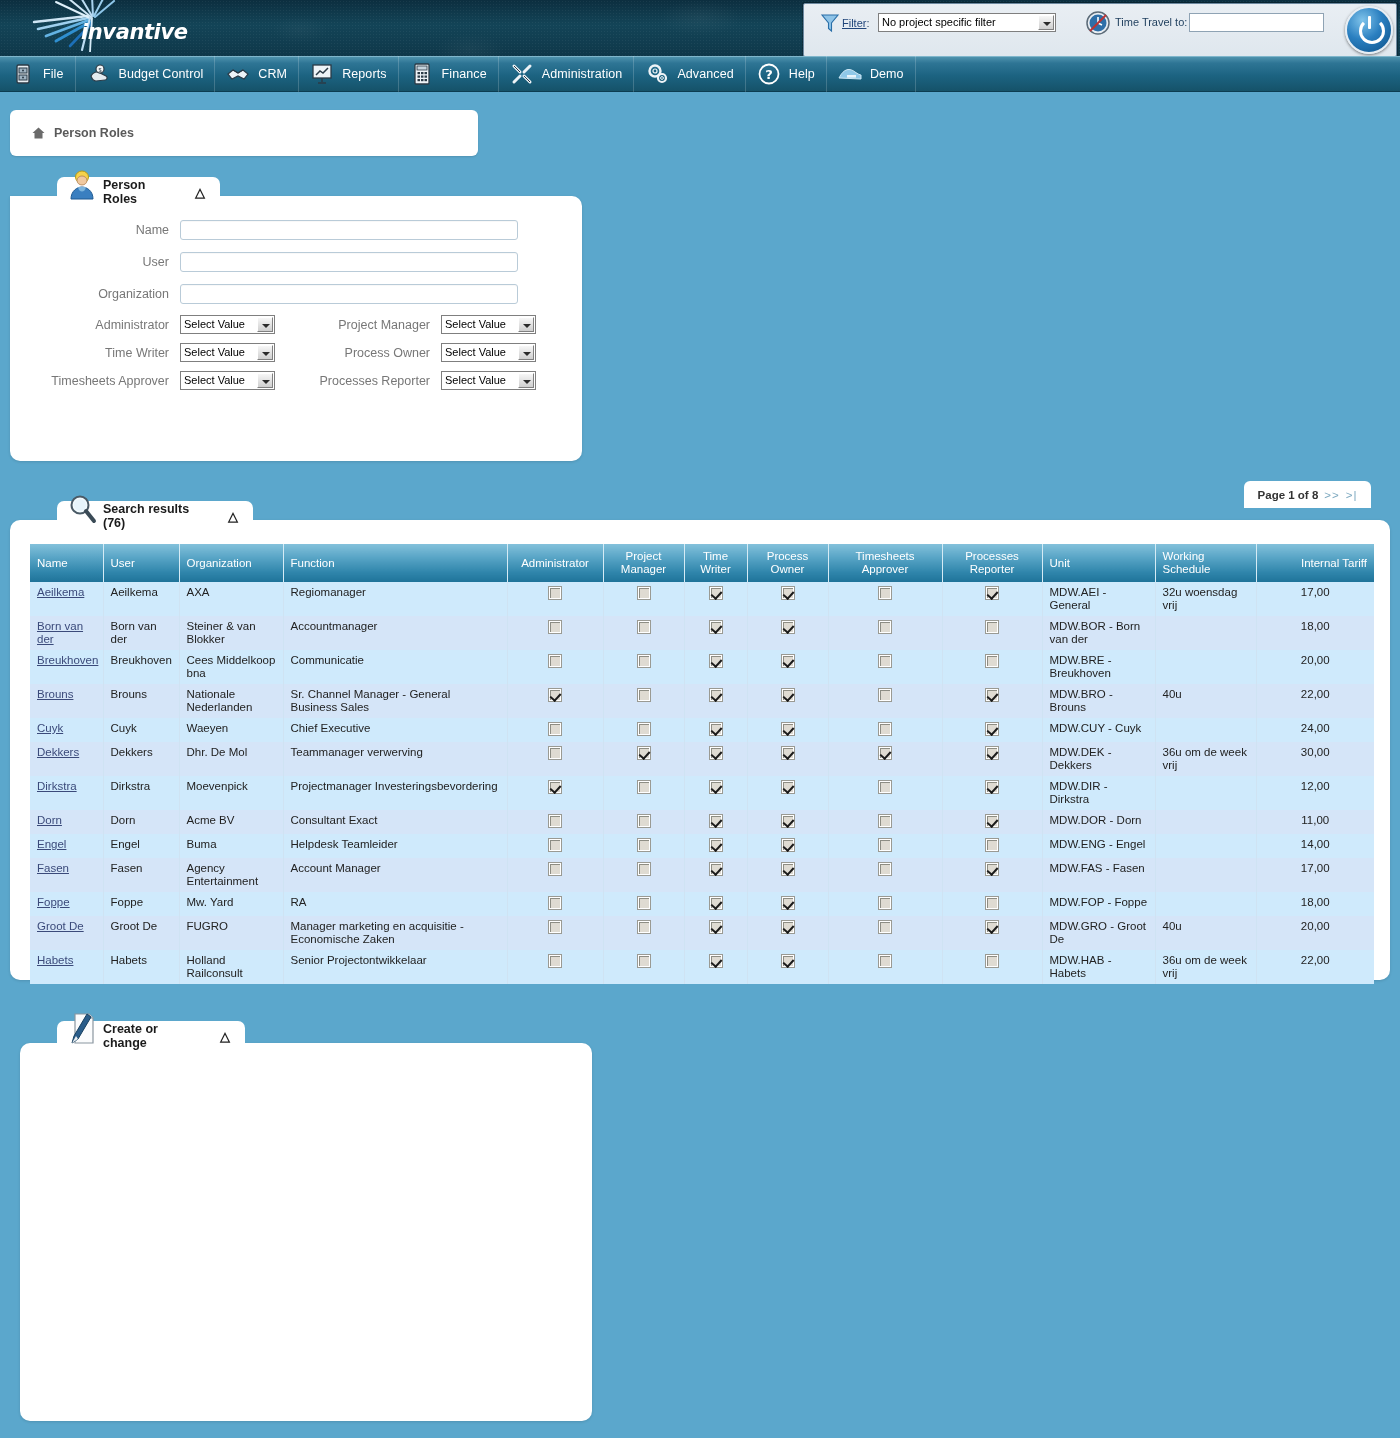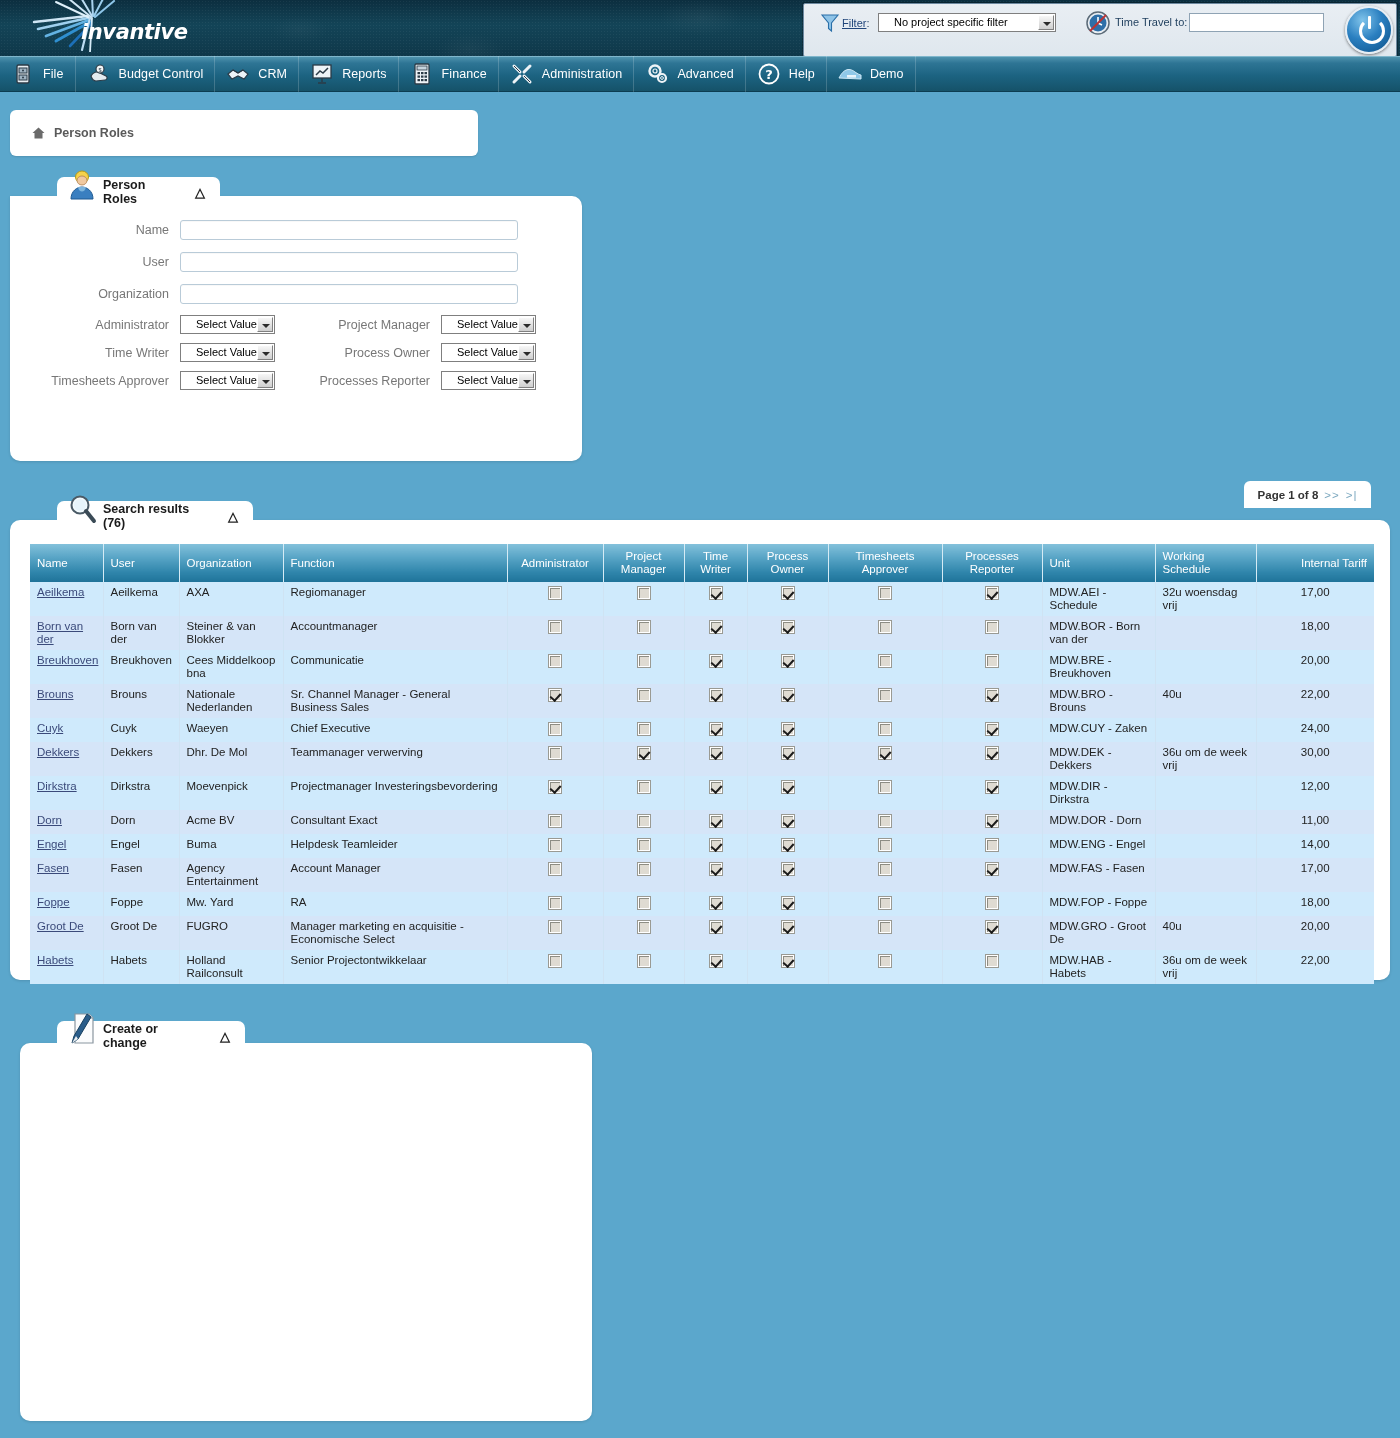--- a/index.html
+++ b/index.html
@@ -57,21 +57,21 @@
   #filterbox-body { position:relative; height:38px; }
   #funnel-icon { position:absolute; left:16px; top:9px; width:20px; height:20px; }
   #filter-label {
     position:absolute; left:38px; top:13px; font-size:11px; color:#2b4c6f;
   }
   #filter-label u { color:#20457a; }
   .sel {
     border:1px solid #7f7f7f; background:#fff; height:19px;
     font-size:11px; color:#000; position:relative;
     font-family:"Liberation Sans", sans-serif;
-    padding-left:15px; line-height:17px;
+    padding-left:3px; line-height:17px;
   }
   .sel .arrow {
     position:absolute; right:1px; top:1px; width:16px; height:15px;
     background:linear-gradient(180deg,#f7f7f7,#cfcfcf);
     border:1px solid #fff; border-right-color:#808080; border-bottom-color:#808080;
   }
   .sel .arrow:after {
     content:""; position:absolute; left:4px; top:6px;
     border-left:4px solid transparent; border-right:4px solid transparent;
     border-top:4px solid #2b2b2b;
@@ -505,21 +505,21 @@
           <td><a href="#">Aeilkema</a></td>
           <td>Aeilkema</td>
           <td>AXA</td>
           <td>Regiomanager</td>
           <td class="ctr"><span class="cb"></span></td>
           <td class="ctr"><span class="cb"></span></td>
           <td class="ctr"><span class="cb on"></span></td>
           <td class="ctr"><span class="cb on"></span></td>
           <td class="ctr"><span class="cb"></span></td>
           <td class="ctr"><span class="cb on"></span></td>
-          <td>MDW.AEI - Schedule</td>
+          <td>MDW.AEI - General</td>
           <td>32u woensdag vrij</td>
           <td class="rgt">17,00</td>
         </tr>
         <tr class="odd">
           <td><a href="#">Born van der</a></td>
           <td>Born van der</td>
           <td>Steiner &amp; van Blokker</td>
           <td>Accountmanager</td>
           <td class="ctr"><span class="cb"></span></td>
           <td class="ctr"><span class="cb"></span></td>
@@ -565,21 +565,21 @@
           <td><a href="#">Cuyk</a></td>
           <td>Cuyk</td>
           <td>Waeyen</td>
           <td>Chief Executive</td>
           <td class="ctr"><span class="cb"></span></td>
           <td class="ctr"><span class="cb"></span></td>
           <td class="ctr"><span class="cb on"></span></td>
           <td class="ctr"><span class="cb on"></span></td>
           <td class="ctr"><span class="cb"></span></td>
           <td class="ctr"><span class="cb on"></span></td>
-          <td>MDW.CUY - Zaken</td>
+          <td>MDW.CUY - Cuyk</td>
           <td></td>
           <td class="rgt">24,00</td>
         </tr>
         <tr class="odd">
           <td><a href="#">Dekkers</a></td>
           <td>Dekkers</td>
           <td>Dhr. De Mol</td>
           <td>Teammanager verwerving</td>
           <td class="ctr"><span class="cb"></span></td>
           <td class="ctr"><span class="cb on"></span></td>
@@ -663,21 +663,21 @@
           <td class="ctr"><span class="cb"></span></td>
           <td class="ctr"><span class="cb"></span></td>
           <td>MDW.FOP - Foppe</td>
           <td></td>
           <td class="rgt">18,00</td>
         </tr>
         <tr class="odd">
           <td><a href="#">Groot De</a></td>
           <td>Groot De</td>
           <td>FUGRO</td>
-          <td>Manager marketing en acquisitie - Economische Select</td>
+          <td>Manager marketing en acquisitie - Economische Zaken</td>
           <td class="ctr"><span class="cb"></span></td>
           <td class="ctr"><span class="cb"></span></td>
           <td class="ctr"><span class="cb on"></span></td>
           <td class="ctr"><span class="cb on"></span></td>
           <td class="ctr"><span class="cb"></span></td>
           <td class="ctr"><span class="cb on"></span></td>
           <td>MDW.GRO - Groot De</td>
           <td>40u</td>
           <td class="rgt">20,00</td>
         </tr>

